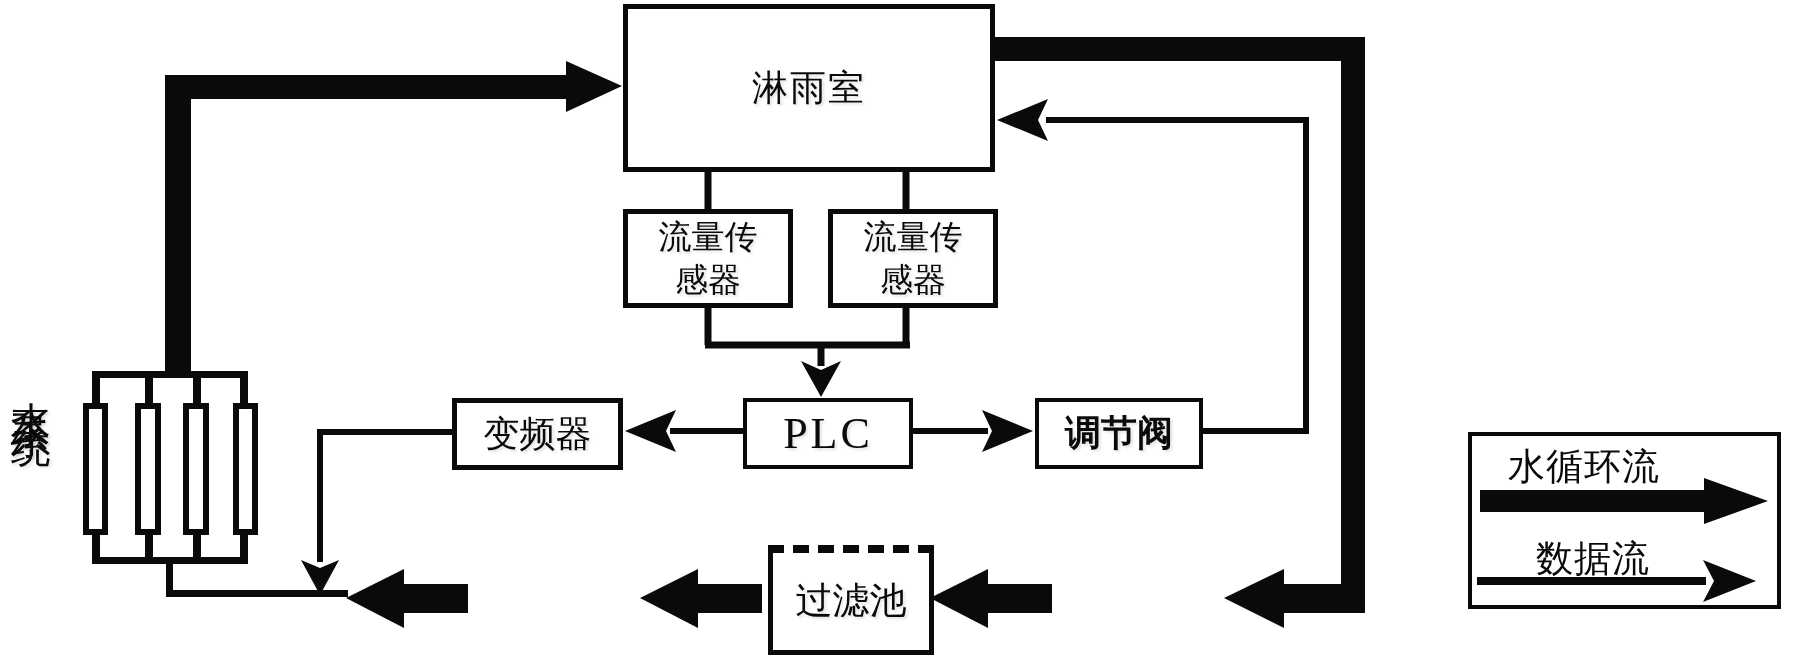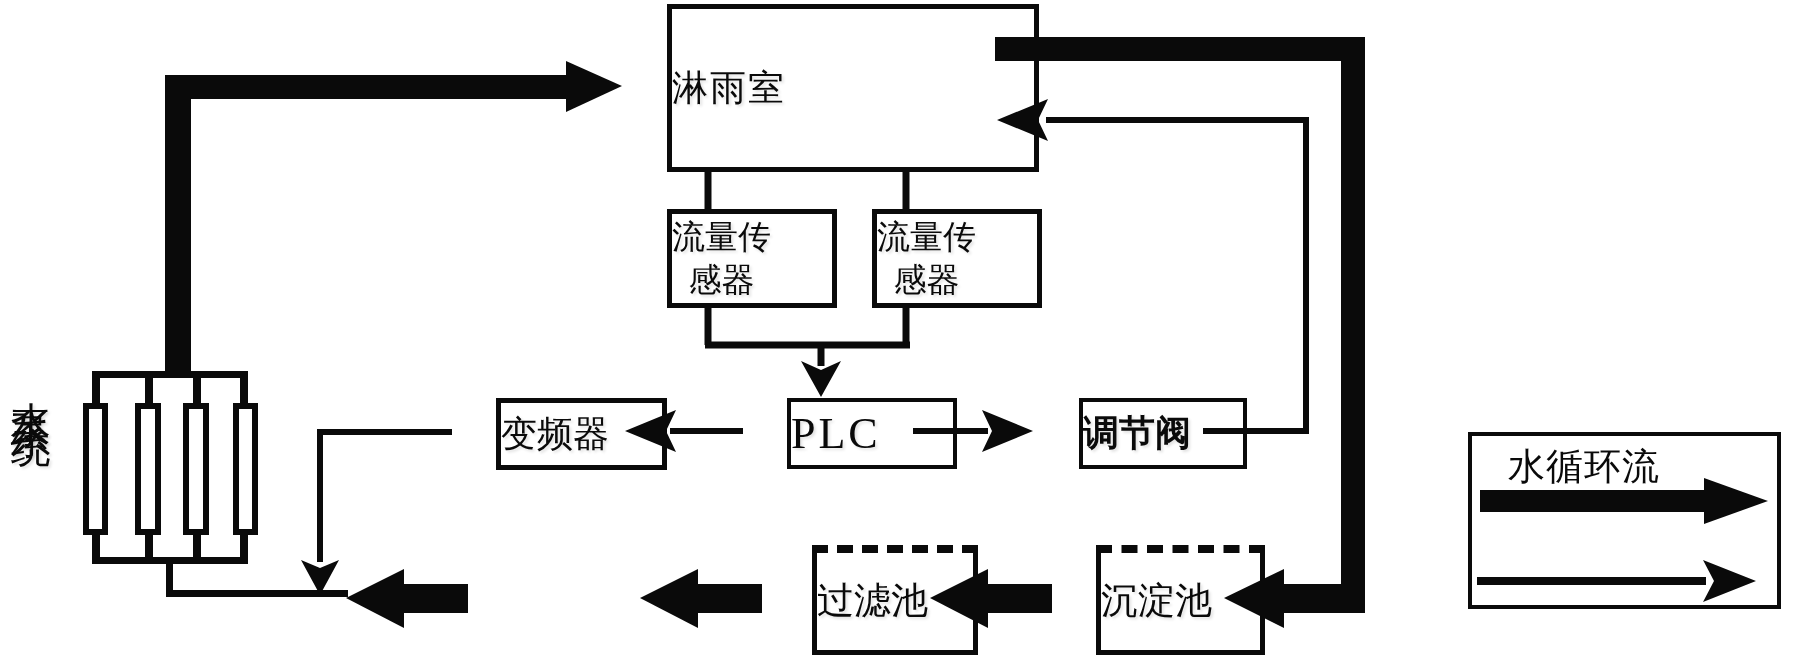--- a/index.html
+++ b/index.html
@@ -11,24 +11,24 @@
     color:#0a0a0a;
     overflow:hidden;
   }
   .node{
     position:absolute;
     box-sizing:border-box;
     background:#ffffff;
     border:5px solid #0a0a0a;
     display:flex;
     align-items:center;
+    justify-content:center;
     text-align:center;
     line-height:1.25;
     text-shadow:2px 2px 3px rgba(0,0,0,0.12);
-    margin-left:44px;
   }
   .node-rain{left:623px;top:4px;width:372px;height:168px;font-size:36px;letter-spacing:2px;}
   .node-sensor-l{left:623px;top:209px;width:170px;height:99px;font-size:33px;line-height:1.28;}
   .node-sensor-r{left:828px;top:209px;width:170px;height:99px;font-size:33px;line-height:1.28;}
   .node-plc{left:743px;top:398px;width:170px;height:71px;border-width:4px;font-size:44px;letter-spacing:3px;}
   .node-inverter{left:452px;top:398px;width:171px;height:72px;font-size:36px;}
   .node-valve{left:1035px;top:398px;width:168px;height:71px;border-width:4px;font-size:36px;font-weight:bold;}
   .pool{border-top:8px dashed #0a0a0a;font-size:37px;}
   .pool-storage{left:468px;top:545px;width:170px;height:111px;}
   .pool-filter{left:768px;top:545px;width:166px;height:110px;}
@@ -78,28 +78,26 @@
 
   <div class="node node-valve">
     <span>调节阀</span>
   </div>
 
 
   <div class="node pool pool-filter">
     <span>过滤池</span>
   </div>
 
-  <div class="node pool pool-sediment">
-    <span>沉淀池</span>
-  </div>
 
   <div class="pump-label">水泵系统</div>
 
   <div class="legend">
     <div class="legend-water-label">水循环流</div>
+    <div class="legend-data-label">数据流</div>
   </div>
 
   <svg class="wires" width="1795" height="661" viewBox="0 0 1795 661">
 
     <g>
 
       <rect x="165" y="75" width="26" height="303" class="ink"></rect>
       <rect x="165" y="75" width="403" height="24" class="ink"></rect>
       <polygon points="566,61 566,112 622,86" class="ink"></polygon>
 

